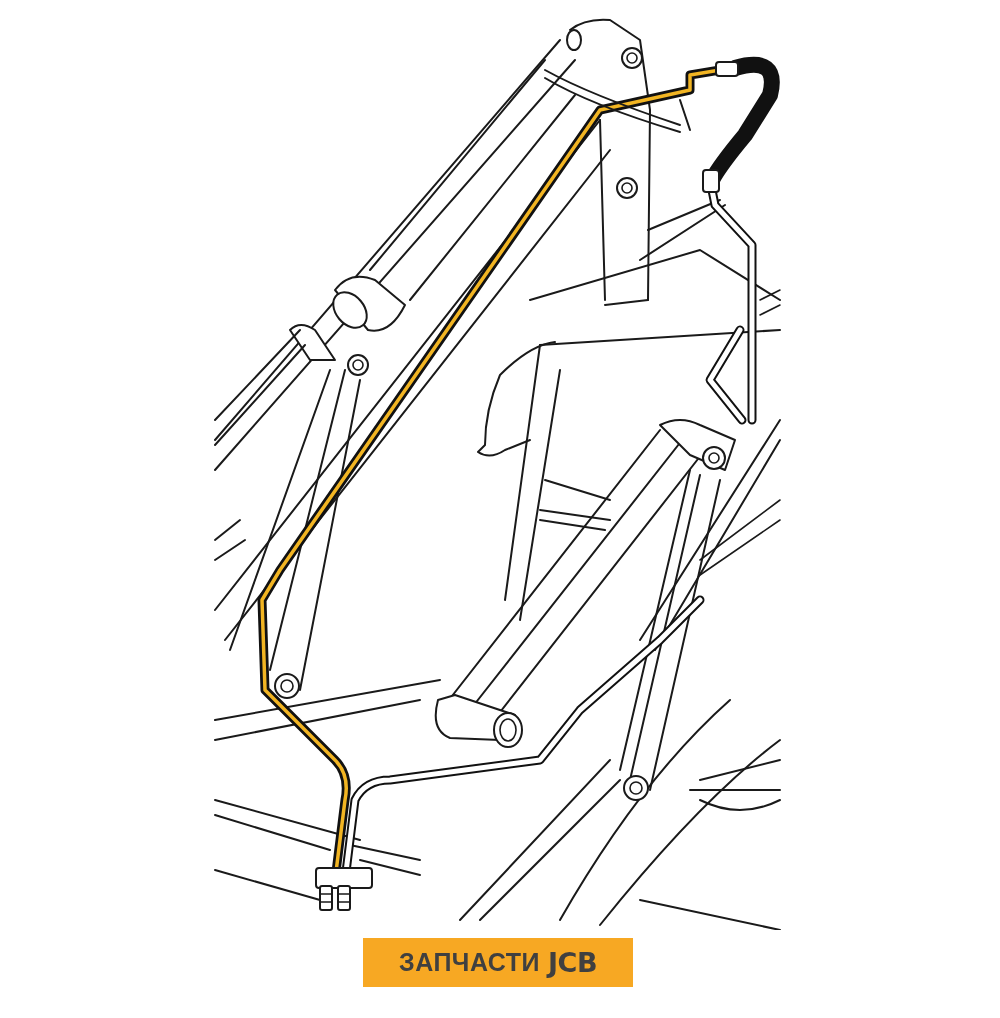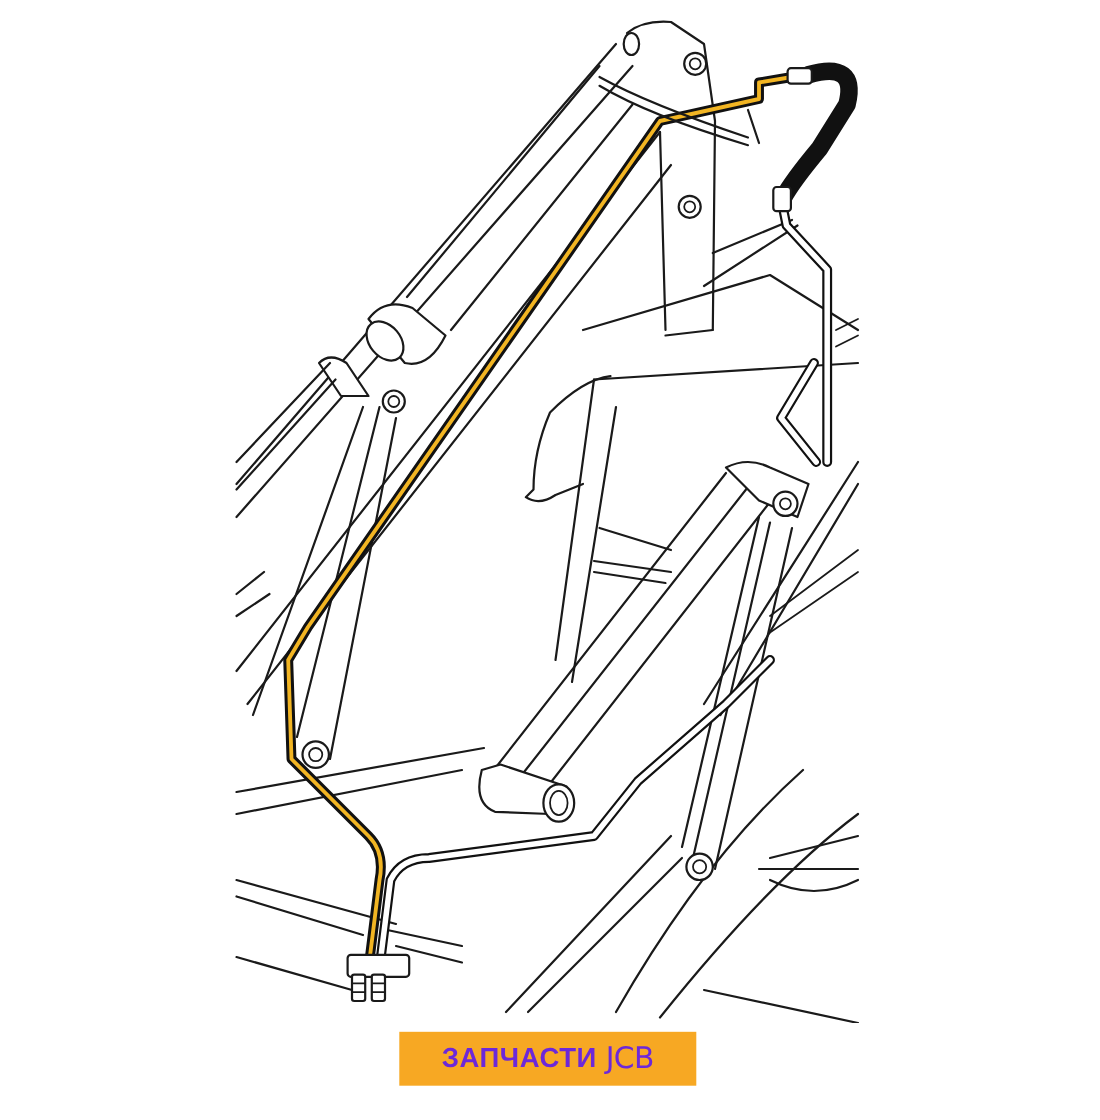--- a/index.html
+++ b/index.html
@@ -12,21 +12,21 @@
   .pipe-out { fill: none; stroke: #111; stroke-width: 9; stroke-linecap: round; stroke-linejoin: round; }
   .pipe-in { fill: none; stroke: #ffffff; stroke-width: 5; stroke-linecap: round; stroke-linejoin: round; }
   .hl { fill: none; stroke-width: 3.5; stroke-linecap: round; stroke-linejoin: round; }
   .hose { fill: none; stroke: #111; stroke-width: 16; stroke-linecap: round; stroke-linejoin: round; }
   #brand-banner {
     position: absolute; left: 363px; top: 938px; width: 270px; height: 49px;
     display: flex; align-items: center; justify-content: center; gap: 8px;
     box-sizing: border-box;
   }
   #brand-banner .t1 { font-family: "Liberation Sans", sans-serif; font-weight: bold; font-size: 25px; letter-spacing: 0.5px; }
-  #brand-banner .t2 { font-family: "DejaVu Sans", sans-serif; font-weight: normal; font-size: 27px; letter-spacing: -0.5px; }
+  #brand-banner .t2 { font-family: "DejaVu Sans", sans-serif; font-weight: bold; font-size: 27px; letter-spacing: -0.5px; }
 </style>
 </head>
 <body>
 
 <div id="diagram">
 <svg viewBox="0 0 1000 930" xmlns="http://www.w3.org/2000/svg">
 
   <g>
 
     <path class="ln" d="M215 440 L560 40"></path>
@@ -146,16 +146,16 @@
 
   <g>
     <rect class="fillw" x="316" y="868" width="56" height="20" rx="3"></rect>
     <rect class="fillw" x="320" y="886" width="12" height="24" rx="2"></rect>
     <rect class="fillw" x="338" y="886" width="12" height="24" rx="2"></rect>
     <path class="lnt" d="M320 894 L332 894 M320 902 L332 902 M338 894 L350 894 M338 902 L350 902"></path>
   </g>
 </svg>
 </div>
 
-<div id="brand-banner" style="background: rgb(247, 168, 35); color: #6d28d9;">
+<div id="brand-banner" style="background: rgb(247, 168, 35); color: #404040;">
   <span class="t1">ЗАПЧАСТИ</span>
   <span class="t2">JCB</span>
 </div>
 
 </body></html>

